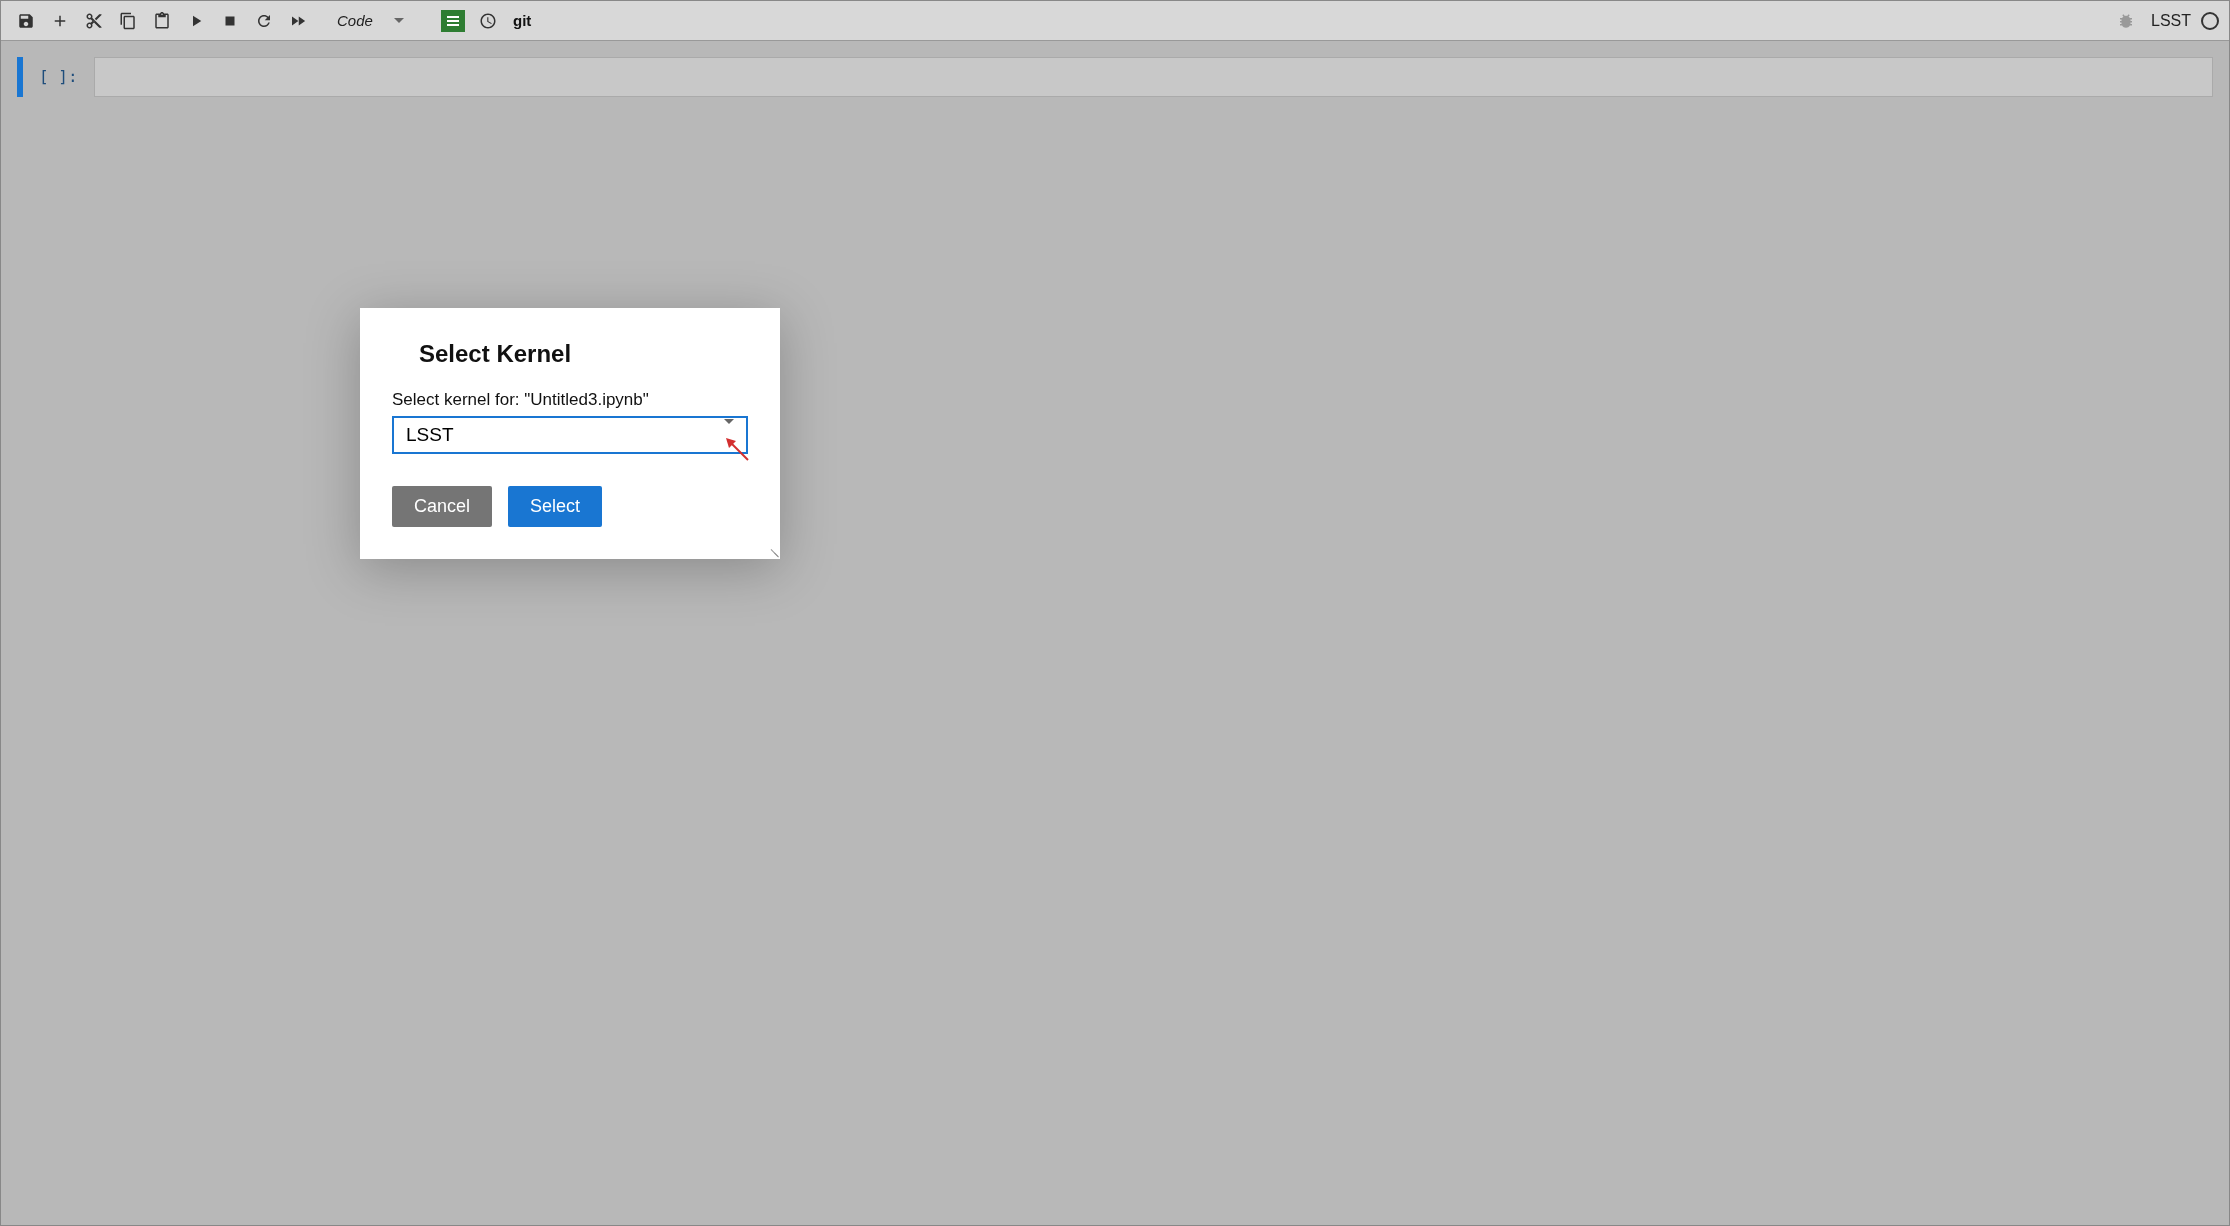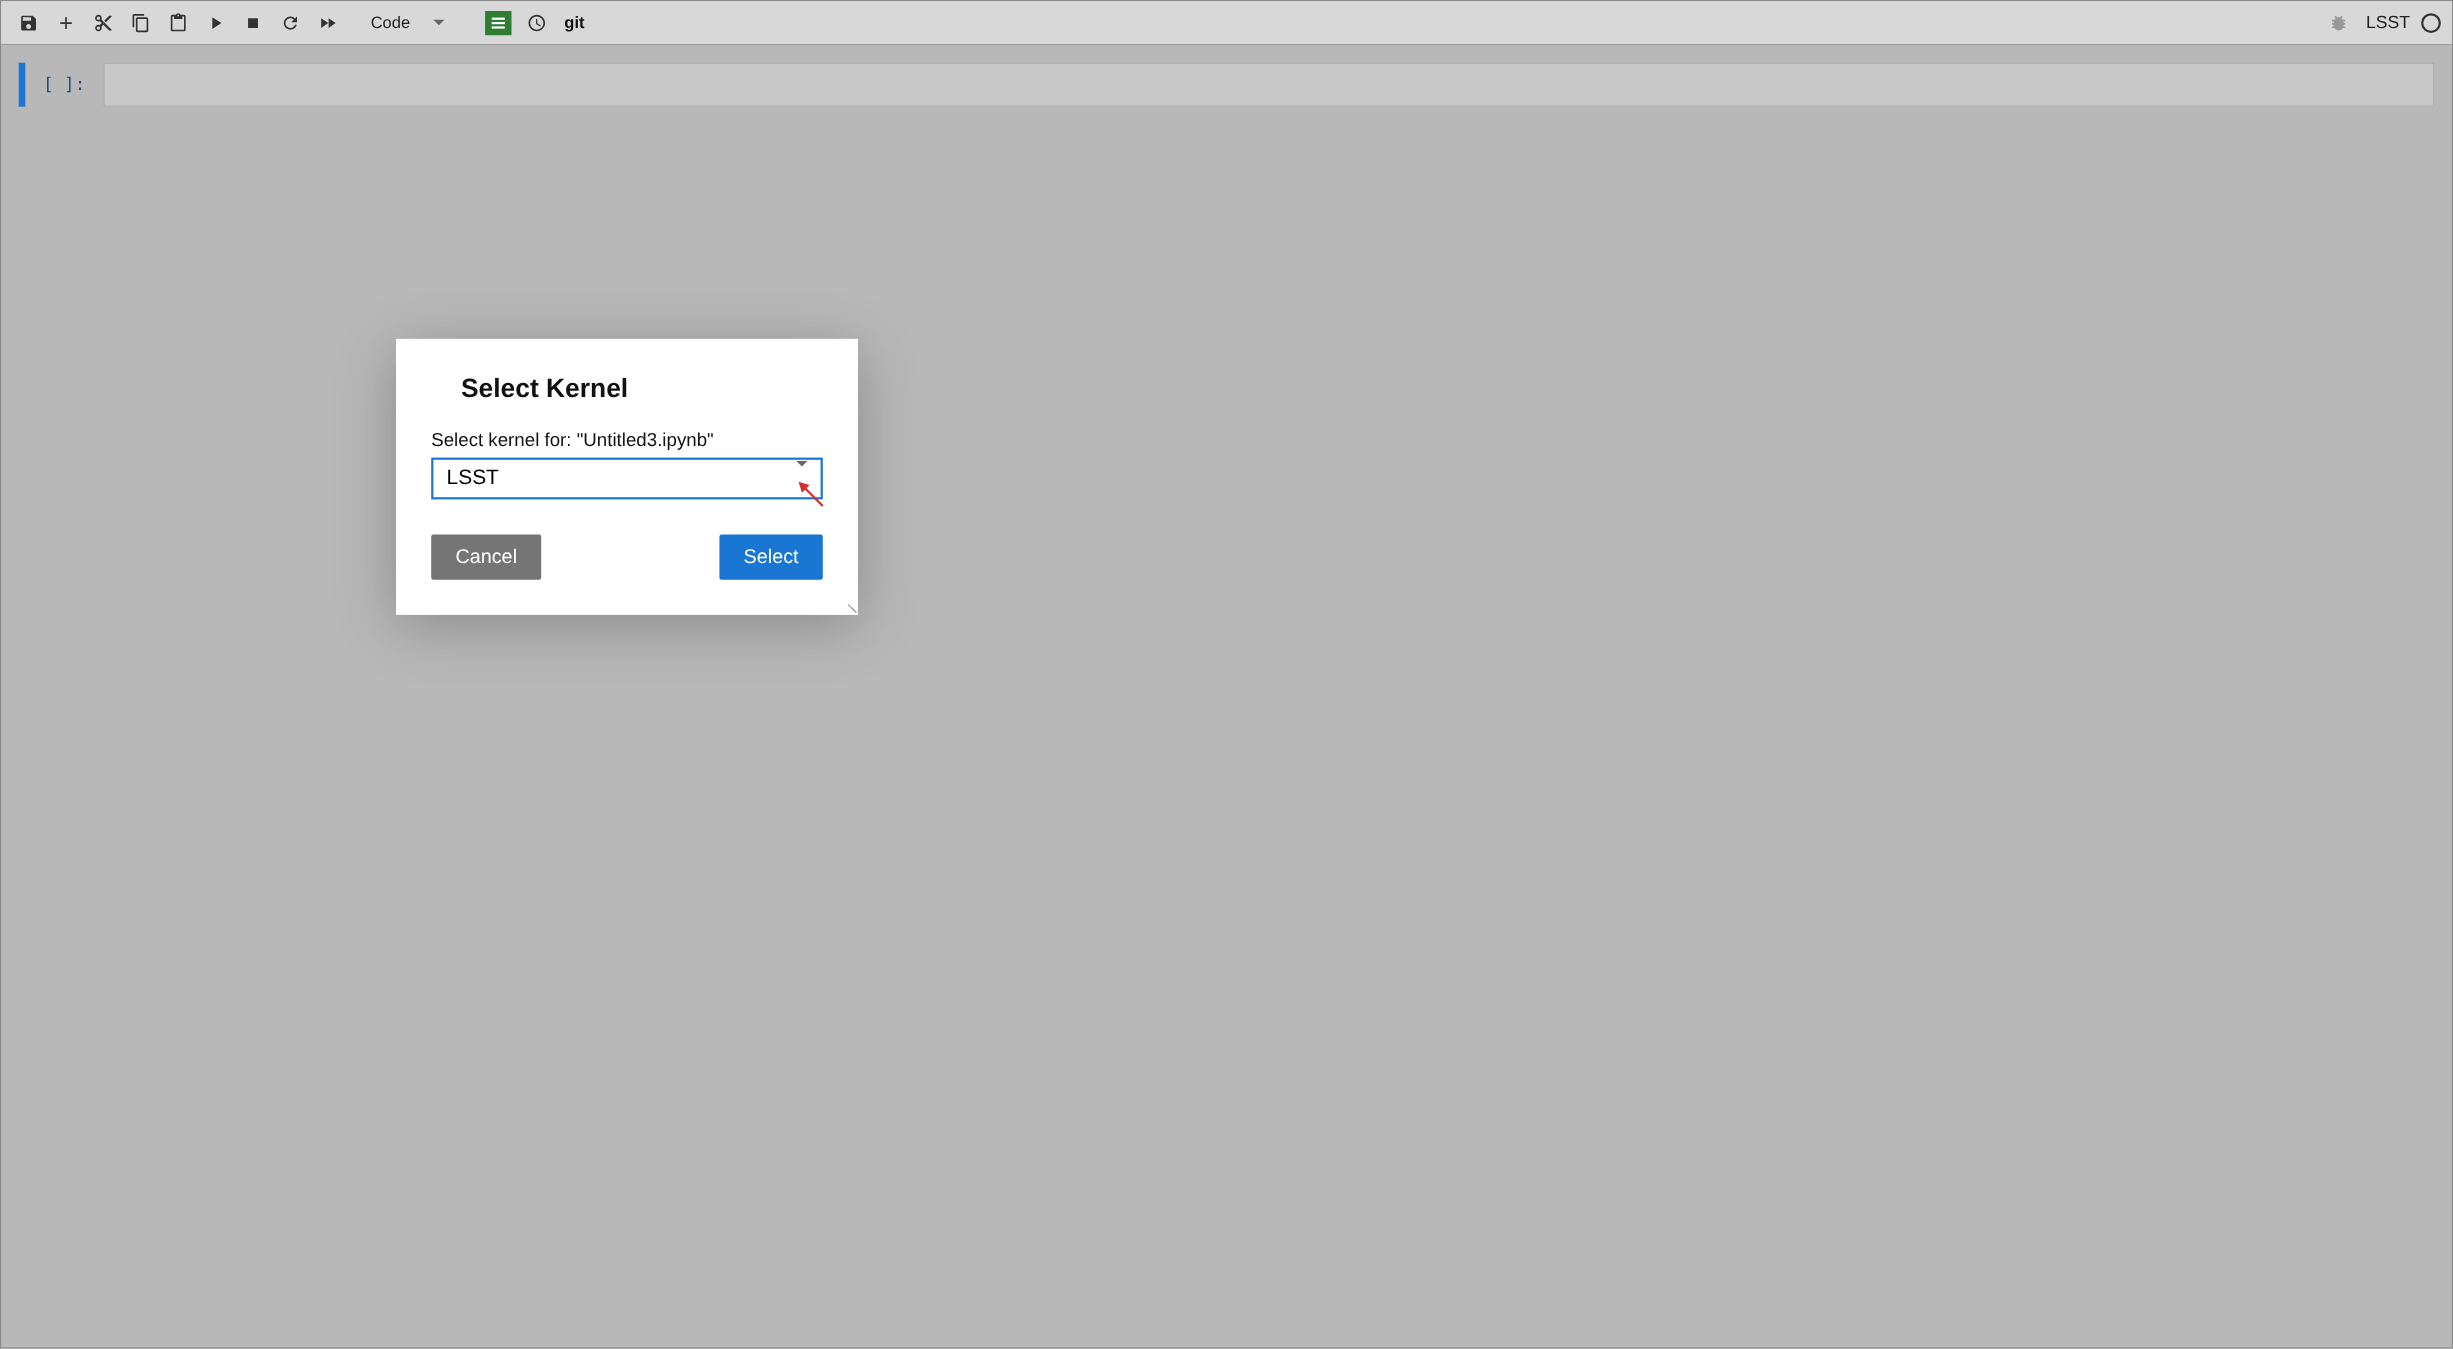--- a/index.html
+++ b/index.html
@@ -50,20 +50,21 @@
       display: flex;
       align-items: center;
       padding: 4px 12px;
       background: transparent;
       min-width: 100px;
       cursor: pointer;
       font-size: 15px;
       color: #222;
       gap: 21px;
       margin: 0 8px;
+      font-style: italic;
     }
     .green-btn {
       width: 24px;
       height: 22px;
       background: #2e7d32;
       display: flex;
       align-items: center;
       justify-content: center;
       margin: 0 4px;
     }
@@ -175,21 +176,21 @@
       position: relative;
     }
     .arrow-annotation {
       position: absolute;
       right: -18px;
       bottom: -18px;
       pointer-events: none;
     }
     .modal-buttons {
       display: flex;
-      justify-content: space-between;
+      justify-content: flex-start;
       gap: 16px;
       margin-top: 32px;
     }
     .btn {
       padding: 10px 22px;
       font-size: 18px;
       border: none;
       border-radius: 2px;
       cursor: pointer;
       color: #fff;

